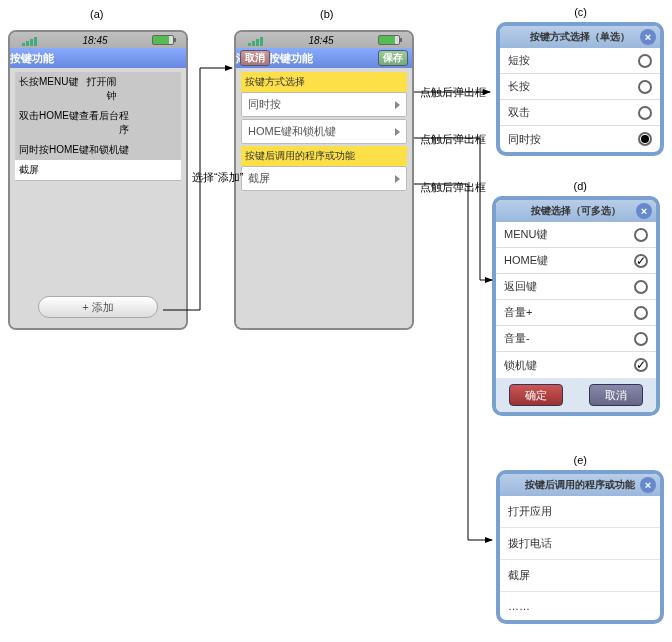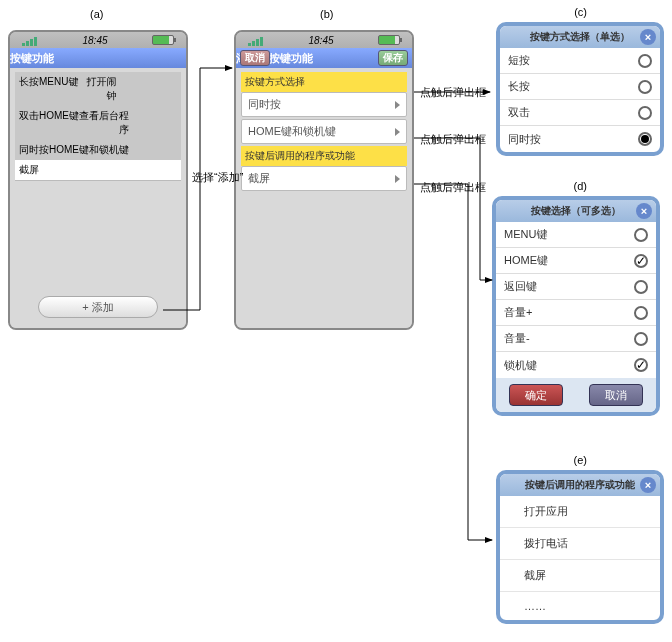--- a/index.html
+++ b/index.html
@@ -39,21 +39,21 @@
   .pclose { position:absolute; right:4px; top:3px; width:16px; height:16px; border-radius:50%; background:#6688cc; color:#fff; display:flex; align-items:center; justify-content:center; font-size:11px; }
   .popt { height:26px; border-bottom:1px solid #ddd; display:flex; align-items:center; justify-content:space-between; padding:0 8px; font-size:11px; color:#333; }
   .popt:last-child{border-bottom:none;}
   .radio { width:14px; height:14px; border:2px solid #666; border-radius:50%; display:flex; align-items:center; justify-content:center; }
   .radio.sel::after { content:""; width:8px; height:8px; background:#000; border-radius:50%; }
   .check { width:14px; height:14px; border:2px solid #666; border-radius:50%; display:flex; align-items:center; justify-content:center; font-size:12px; color:#000; }
   .pfoot { height:34px; background:#dce6f2; display:flex; align-items:center; justify-content:space-around; }
   .pbtn { width:54px; height:22px; border-radius:4px; border:1px solid #335; display:flex; align-items:center; justify-content:center; font-size:11px; color:#fff; }
   .pbtn.ok { background:linear-gradient(#c55,#933); }
   .pbtn.cn { background:linear-gradient(#88a,#668); }
-  .eitem { padding:8px 24px; font-size:11px; color:#333; border-bottom:1px solid #e5e5e5; }
+  .eitem { padding:8px 8px; font-size:11px; color:#333; border-bottom:1px solid #e5e5e5; }
   .eitem:last-child{border-bottom:none;}
   
   svg.arrows { position:absolute; left:0; top:0; pointer-events:none; }
 </style>
 </head>
 <body>
 
 <div class="annot" style="left:90px;top:8px">(a)</div>
 <div class="annot" style="left:320px;top:8px">(b)</div>
 <div class="annot" style="right:85px;top:6px">(c)</div>

